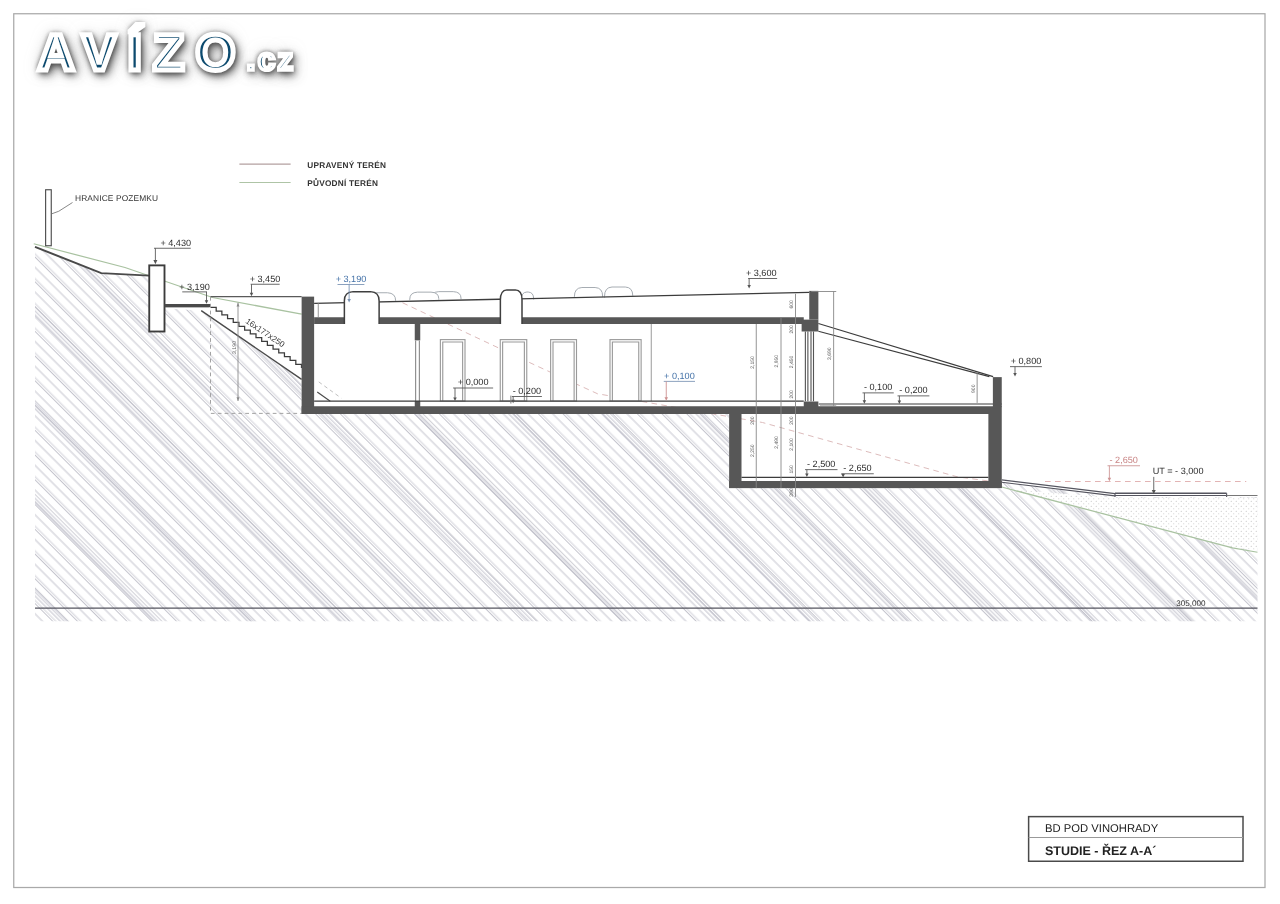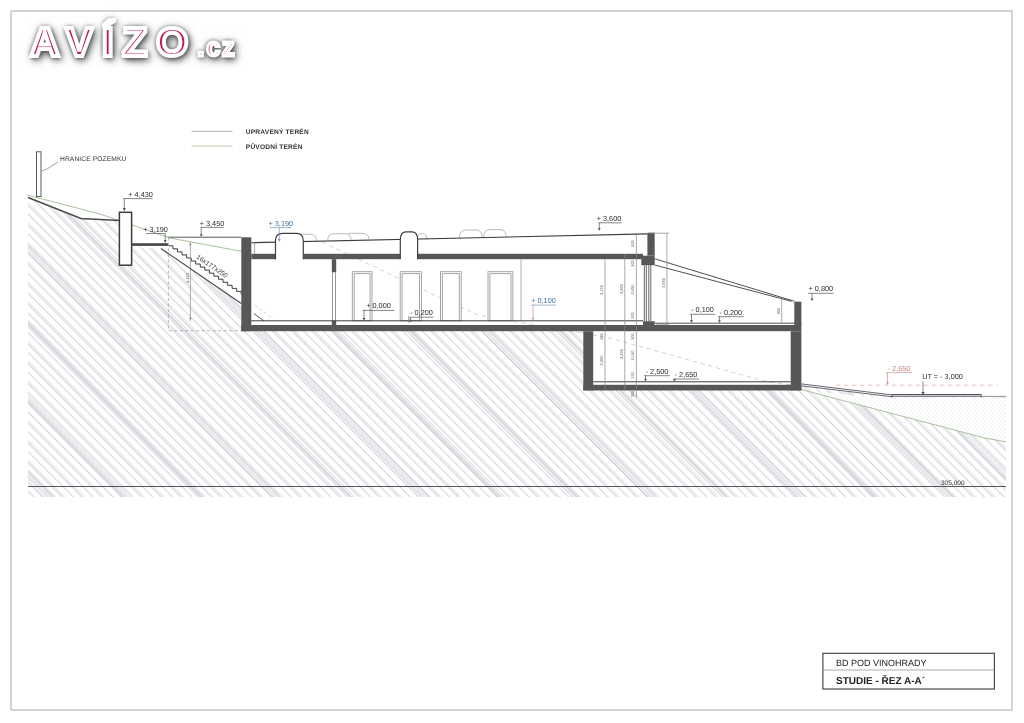--- a/index.html
+++ b/index.html
@@ -1,18 +1,18 @@
 <!DOCTYPE html>
 <html><head>
 <meta charset="utf-8">
 <style>
   html,body{margin:0;padding:0;background:#fff;width:1024px;height:723px;overflow:hidden;}
   *{font-family:"Liberation Sans",sans-serif;-webkit-font-smoothing:antialiased;}
   #page{position:relative;width:1024px;height:723px;background:#fff;}
-  #logo{position:absolute;left:30px;top:22px;color:#be185d;font-weight:bold;
+  #logo{position:absolute;left:30px;top:22px;color:#0c4a6e;font-weight:bold;
         font-size:41px;letter-spacing:9px;line-height:1;
         -webkit-text-stroke:4px #fff;
         text-shadow:2px 2px 6px rgba(70,70,70,.95),0 0 4px rgba(95,95,95,.95),1px 1px 3px rgba(80,80,80,.95),3px 4px 9px rgba(105,105,105,.95),-1px -1px 4px rgba(140,140,140,.85),0 2px 5px rgba(90,90,90,.9),0 0 12px rgba(150,150,150,.6);}
   #logo .cz{font-size:25px;letter-spacing:2px;-webkit-text-stroke:2.8px #fff;}
 </style>
 </head>
 <body>
 <div id="page">
 <svg width="1024" height="723" viewBox="0 0 1024 723" xmlns="http://www.w3.org/2000/svg" text-rendering="geometricPrecision" shape-rendering="geometricPrecision">
 <defs>

